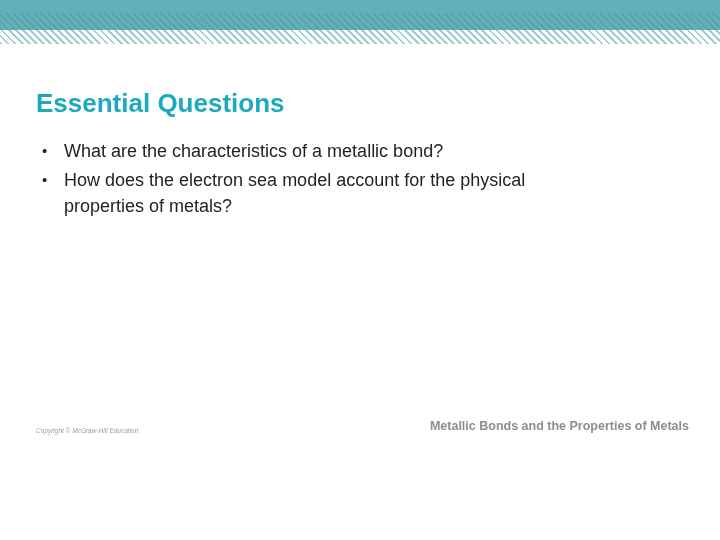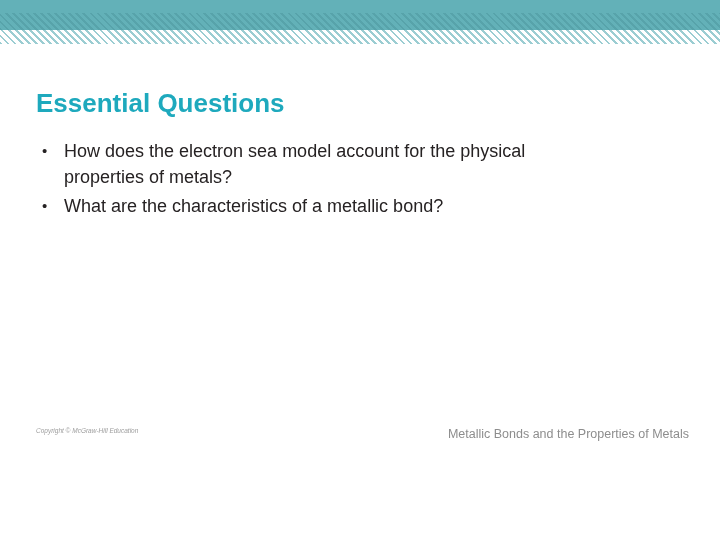--- a/index.html
+++ b/index.html
@@ -93,41 +93,42 @@
     position: absolute;
     left: 36px;
     bottom: 21px;
     font-size: 6.5px;
     font-style: italic;
     color: #9d9d9d;
   }
   .footer-slide-title {
     position: absolute;
     right: 31px;
-    bottom: 14px;
+    bottom: 22px;
     font-size: 12.5px;
     color: #8d8d8d;
+    font-weight: bold;
   }
 </style>
 </head>
 <body>
 
 <div class="slide">
 
   <div class="band-solid"></div>
   <div class="band-hatch-teal"></div>
   <div class="band-hatch-white"></div>
 
   <div class="title">Essential Questions</div>
 
   <ul class="bullets">
     <li>
-      <span>How does the electron sea model account for the physical properties of metals?</span>
+      <span>What are the characteristics of a metallic bond?</span>
     </li>
     <li>
-      <span>What are the characteristics of a metallic bond?</span>
+      <span>How does the electron sea model account for the physical properties of metals?</span>
     </li>
   </ul>
 
   <div class="footer-copyright">Copyright © McGraw-Hill Education</div>
   <div class="footer-slide-title">Metallic Bonds and the Properties of Metals</div>
 
 </div>
 
 </body></html>

